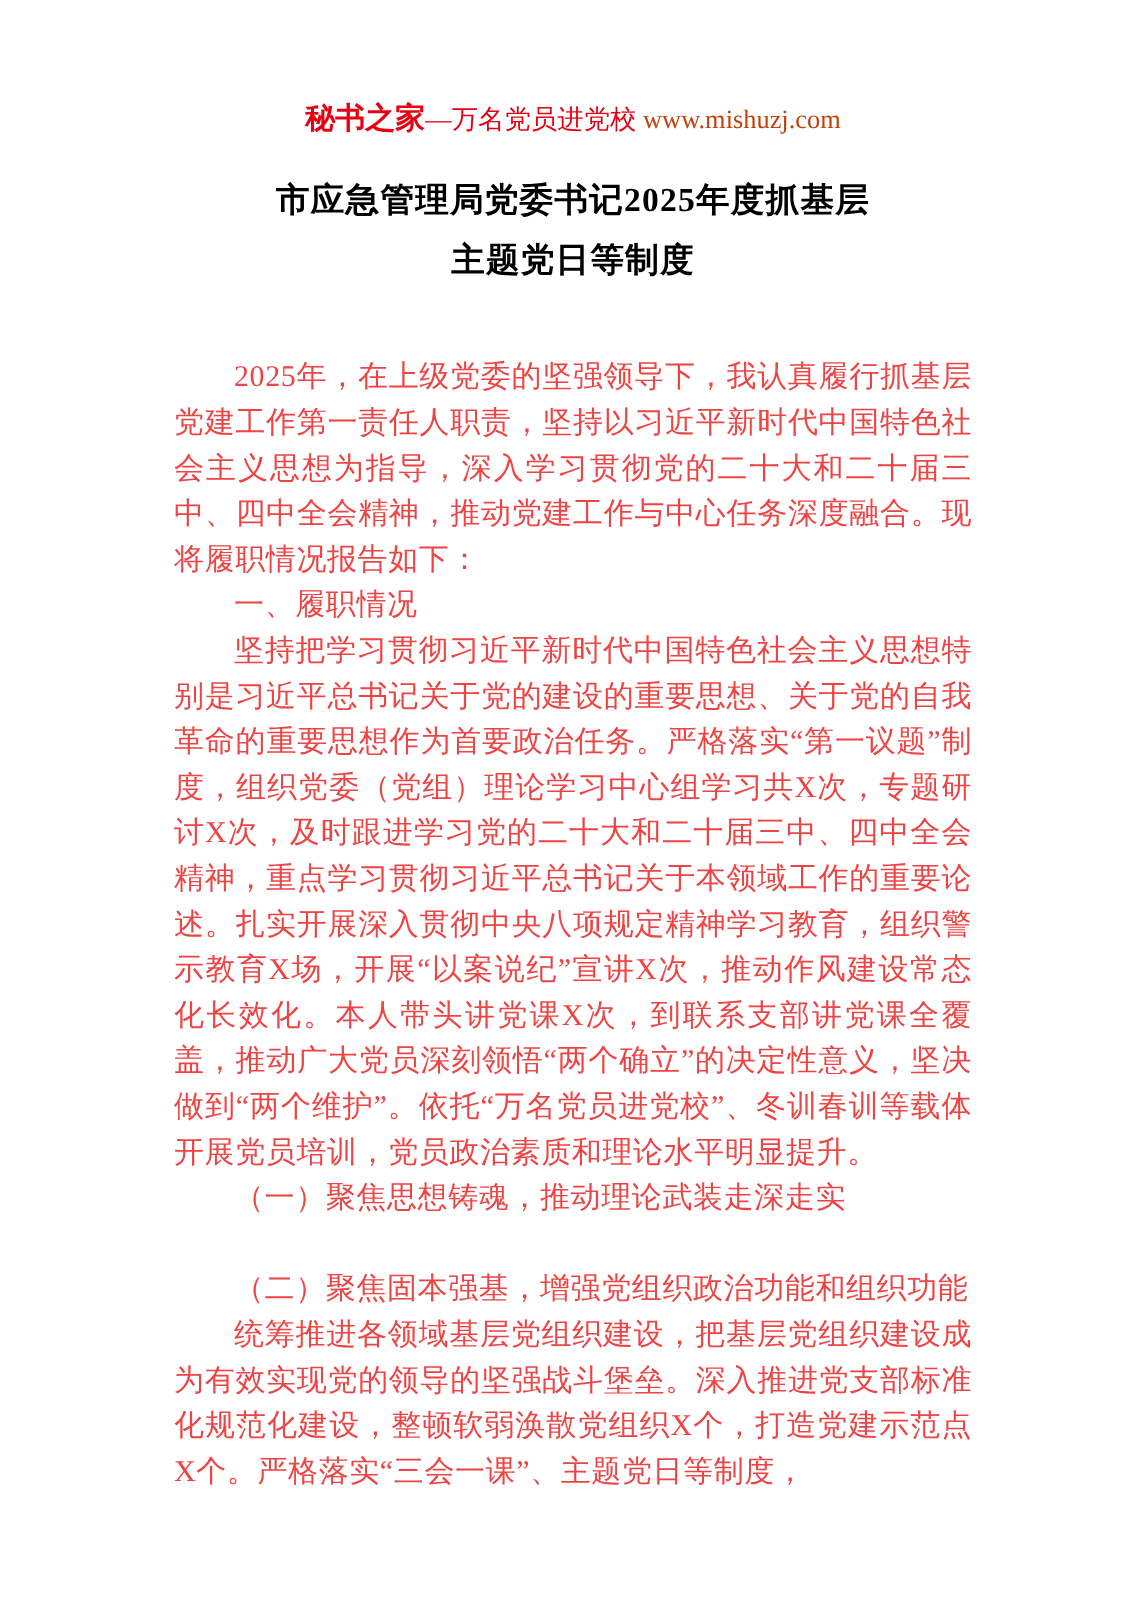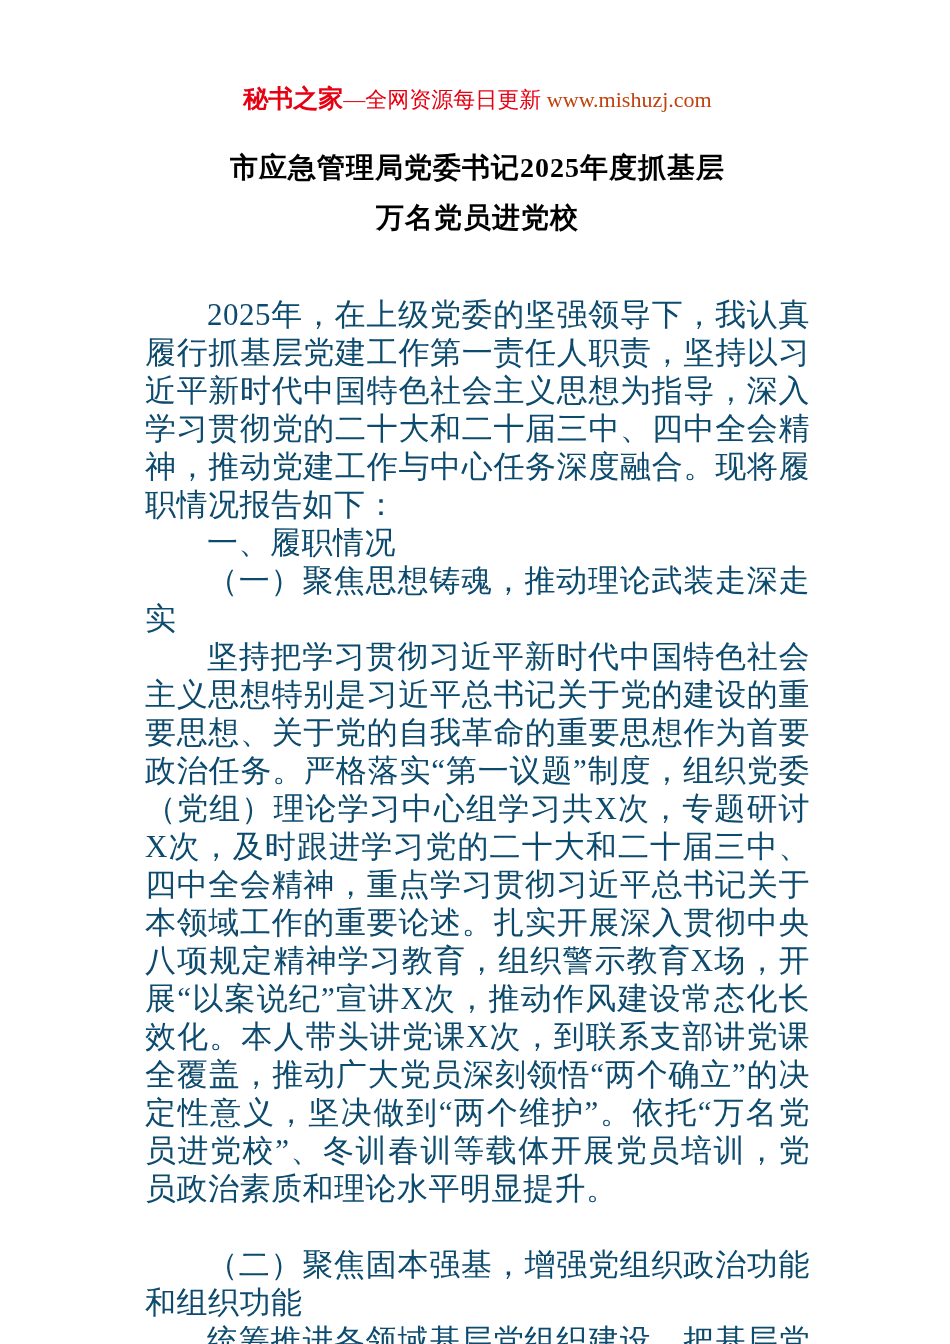--- a/index.html
+++ b/index.html
@@ -46,47 +46,47 @@
     line-height: 1.8;
     margin: 0 0 52px 0;
     letter-spacing: 1px;
     color: #000000;
   }
   .doc-title .title-line {
     display: block;
   }
   .doc-body p {
     margin: 0;
-    font-size: 31px;
+    font-size: 25px;
     line-height: 38px;
     text-align: justify;
     text-indent: 2em;
     letter-spacing: 0.5px;
-    color: #0c4a6e;
+    color: #ef4444;
   }
   .doc-body p.pre-gap {
     margin-top: 38px;
   }
 </style>
 </head>
 <body>
 
 <div class="page">
 
   <div class="banner">
-    <span class="site-name">秘书之家</span><span class="tagline">—全网资源每日更新 </span><a class="url" href="#">www.mishuzj.com</a>
+    <span class="site-name">秘书之家</span><span class="tagline">—万名党员进党校 </span><a class="url" href="#">www.mishuzj.com</a>
   </div>
 
   <h1 class="doc-title">
     <span class="title-line">市应急管理局党委书记2025年度抓基层</span>
-    <span class="title-line">万名党员进党校</span>
+    <span class="title-line">主题党日等制度</span>
   </h1>
 
   <div class="doc-body">
     <p>2025年，在上级党委的坚强领导下，我认真履行抓基层党建工作第一责任人职责，坚持以习近平新时代中国特色社会主义思想为指导，深入学习贯彻党的二十大和二十届三中、四中全会精神，推动党建工作与中心任务深度融合。现将履职情况报告如下：</p>
     <p>一、履职情况</p>
+    <p>坚持把学习贯彻习近平新时代中国特色社会主义思想特别是习近平总书记关于党的建设的重要思想、关于党的自我革命的重要思想作为首要政治任务。严格落实“第一议题”制度，组织党委（党组）理论学习中心组学习共X次，专题研讨X次，及时跟进学习党的二十大和二十届三中、四中全会精神，重点学习贯彻习近平总书记关于本领域工作的重要论述。扎实开展深入贯彻中央八项规定精神学习教育，组织警示教育X场，开展“以案说纪”宣讲X次，推动作风建设常态化长效化。本人带头讲党课X次，到联系支部讲党课全覆盖，推动广大党员深刻领悟“两个确立”的决定性意义，坚决做到“两个维护”。依托“万名党员进党校”、冬训春训等载体开展党员培训，党员政治素质和理论水平明显提升。</p>
     <p>（一）聚焦思想铸魂，推动理论武装走深走实</p>
-    <p>坚持把学习贯彻习近平新时代中国特色社会主义思想特别是习近平总书记关于党的建设的重要思想、关于党的自我革命的重要思想作为首要政治任务。严格落实“第一议题”制度，组织党委（党组）理论学习中心组学习共X次，专题研讨X次，及时跟进学习党的二十大和二十届三中、四中全会精神，重点学习贯彻习近平总书记关于本领域工作的重要论述。扎实开展深入贯彻中央八项规定精神学习教育，组织警示教育X场，开展“以案说纪”宣讲X次，推动作风建设常态化长效化。本人带头讲党课X次，到联系支部讲党课全覆盖，推动广大党员深刻领悟“两个确立”的决定性意义，坚决做到“两个维护”。依托“万名党员进党校”、冬训春训等载体开展党员培训，党员政治素质和理论水平明显提升。</p>
     <p class="pre-gap">（二）聚焦固本强基，增强党组织政治功能和组织功能</p>
     <p>统筹推进各领域基层党组织建设，把基层党组织建设成为有效实现党的领导的坚强战斗堡垒。深入推进党支部标准化规范化建设，整顿软弱涣散党组织X个，打造党建示范点X个。严格落实“三会一课”、主题党日等制度，</p>
   </div>
 
 </div>
 
 </body></html>

